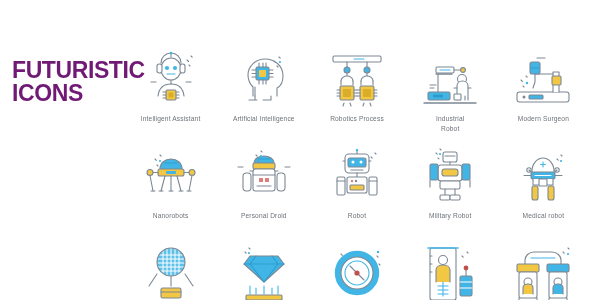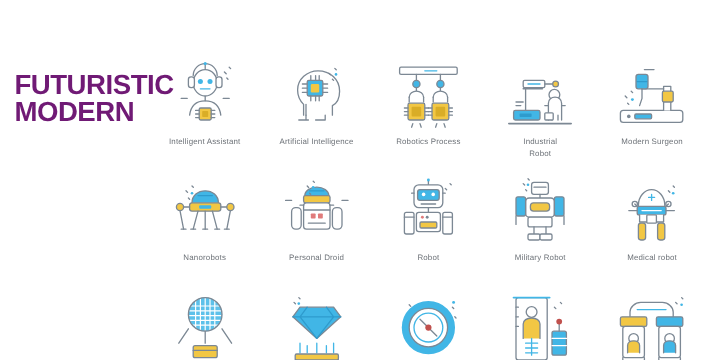--- a/index.html
+++ b/index.html
@@ -36,21 +36,21 @@
   .cap.two{white-space:pre-line;}
 </style>
 </head>
 <body>
 
 <div class="canvas">
 
   <div class="title-block">
     <div class="headline">
       <span>FUTURISTIC</span>
-      <span>MODERN</span>
+      <span>ICONS</span>
     </div>
   </div>
 
   <div class="grid">
 
     <div class="cell">
       <svg class="art" viewBox="0 0 72 64" fill="none" stroke="#7c8894" stroke-width="1.1" stroke-linecap="round" stroke-linejoin="round">
         <path d="M23 48c1-8 6-12 13-12s12 4 13 12" fill="#fff"></path>
         <path d="M36 36v-5"></path>
         <ellipse cx="36" cy="21" rx="10" ry="11" fill="#fff"></ellipse>

